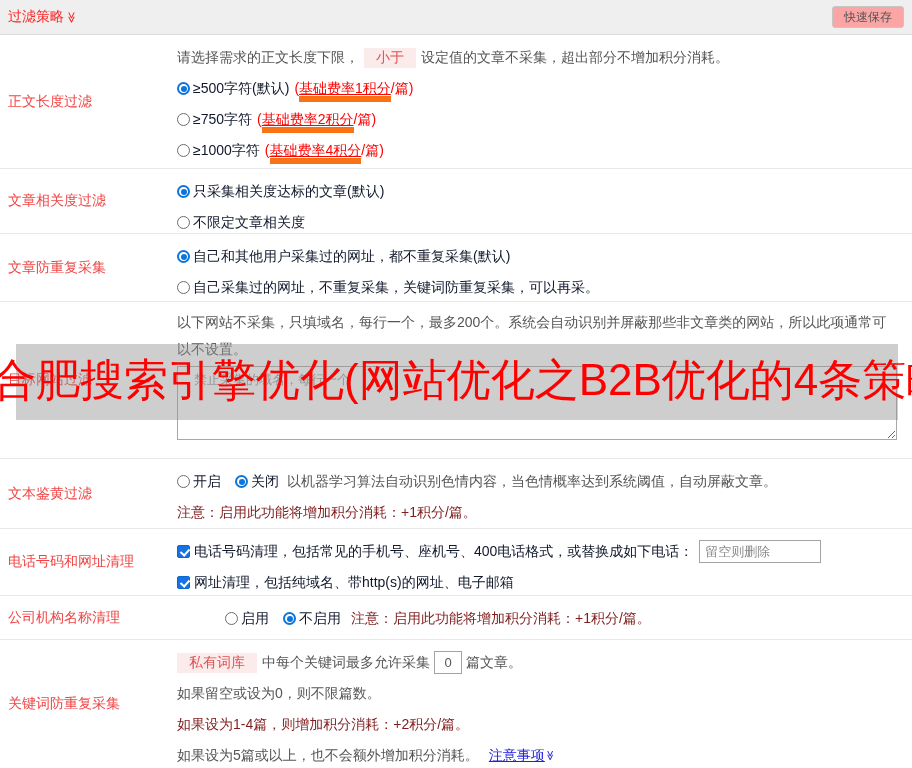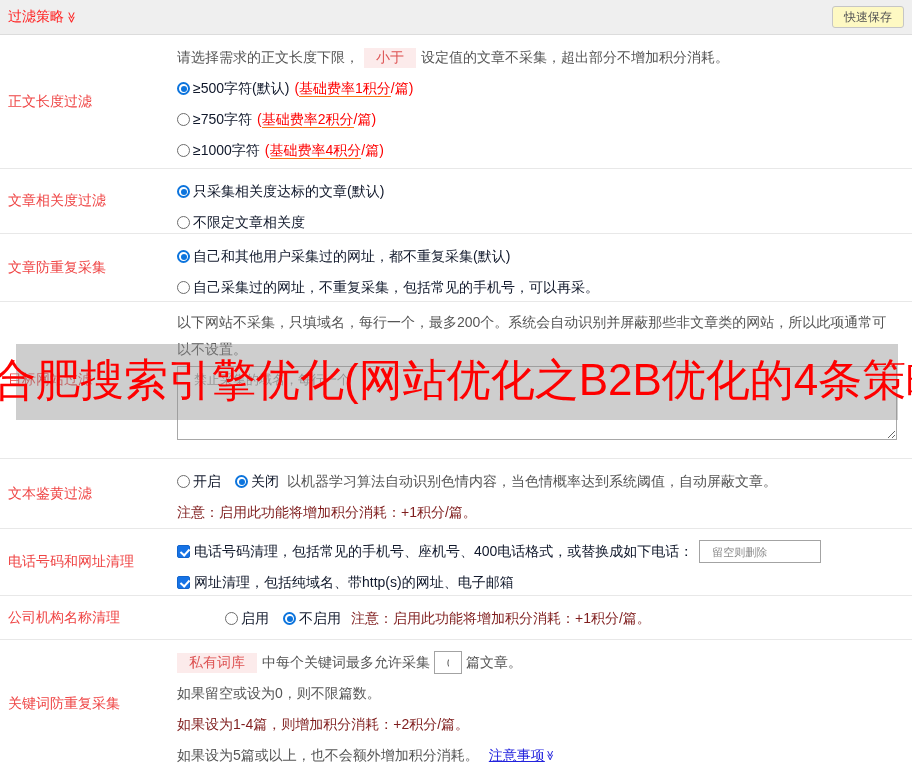--- a/index.html
+++ b/index.html
@@ -11,21 +11,21 @@
   }
   
   .topbar {
     position:absolute; left:0; top:0; width:912px; height:35px;
     background:#efefef; border-bottom:1px solid #dcdcdc;
     display:flex; align-items:center; padding:0 8px;
   }
   .topbar-title { color:#f22; font-size:14px; }
   .chev { display:inline-block; transform:rotate(90deg); font-size:11px; margin-left:2px; }
   .save-btn {
-    margin-left:auto; background:#fef9c3; border:1px solid #c6c6c6; border-radius:3px;
+    margin-left:auto; background:#fca5a5; border:1px solid #c6c6c6; border-radius:3px;
     font-size:12px; color:#555; padding:4px 11px; line-height:1; cursor:pointer;
     font-family:inherit;
   }
   
   .row { display:flex; border-bottom:1px solid #e8e8e8; }
   .row-label { width:177px; padding-left:8px; display:flex; align-items:center; color:#ef4444; }
   .row-content { flex:1; padding:7px 8px 7px 0; }
   .cl { min-height:31px; display:flex; align-items:center; flex-wrap:nowrap; white-space:nowrap; }
   .r1 { height:134px; } .r2 { height:65px; } .r3 { height:68px; }
   .r4 { height:157px; } .r5 { height:70px; } .r6 { height:67px; }
@@ -39,28 +39,28 @@
   .radio.checked::after { content:""; position:absolute; left:1.5px; top:1.5px; right:1.5px; bottom:1.5px; background:#0c74dd; border-radius:50%; }
   .checkbox {
     width:13px; height:13px; background:#1673e6; border:1px solid #1265cd; border-radius:2px;
     display:inline-block; position:relative; margin-right:4px; flex:0 0 auto; cursor:pointer;
   }
   .checkbox::after { content:""; position:absolute; left:4px; top:1px; width:4px; height:7px;
     border:solid #fff; border-width:0 2px 2px 0; transform:rotate(42deg); }
   .red { color:#7f1d1d; }
   .hl { background:#fcebeb; color:#dd5252; padding:1px 12px; margin:0 5px; }
   .note { color:#fe0202; margin-left:5px; }
-  .note .u { border-bottom:1px solid #f97316; }
+  .note .u { border-bottom:6px solid #f97316;text-decoration:underline; }
   .opt-label { color:#0f172a; cursor:pointer; }
   .gap { margin-right:14px; }
   .link { color:#2323dd; text-decoration:underline; cursor:pointer; margin-left:10px; }
   .link-chev { color:#2323dd; display:inline-block; transform:rotate(90deg); font-size:10px; cursor:pointer; }
   input[type=text] {
-    border:1px solid #a3a3a3; height:23px; font-size:11px; color:#555;
-    font-family:inherit; padding:0 12px; background:#fff;
+    border:1px solid #a3a3a3; height:23px; font-size:13px; color:#555;
+    font-family:inherit; padding:0 5px; background:#fff;
   }
   input::placeholder { color:#8a8a8a; }
   .phone-input { width:122px; margin-left:6px; }
   .num-input { width:28px; text-align:center; margin:0 4px; }
   textarea {
     width:720px; height:74px; border:1px solid #a8a8a8; resize:both;
     font-family:inherit; font-size:13px; color:#555; padding:4px 16px; background:#fff;
     display:block; margin-top:3px;
   }
   textarea::placeholder { color:#9a9a9a; }
@@ -129,21 +129,21 @@
 
   <div class="row r3">
     <div class="row-label">文章防重复采集</div>
     <div class="row-content">
       <div class="cl">
         <span class="radio checked"></span>
         <span class="opt-label">自己和其他用户采集过的网址，都不重复采集(默认)</span>
       </div>
       <div class="cl">
         <span class="radio"></span>
-        <span class="opt-label">自己采集过的网址，不重复采集，包括常见的手机号，可以再采。</span>
+        <span class="opt-label">自己采集过的网址，不重复采集，关键词防重复采集，可以再采。</span>
       </div>
     </div>
   </div>
 
   <div class="row r4">
     <div class="row-label">目标网站过滤</div>
     <div class="row-content">
       <div class="desc">
         <div>以下网站不采集，只填域名，每行一个，最多200个。系统会自动识别并屏蔽那些非文章类的网站，所以此项通常可</div>
         <div>以不设置。</div>

